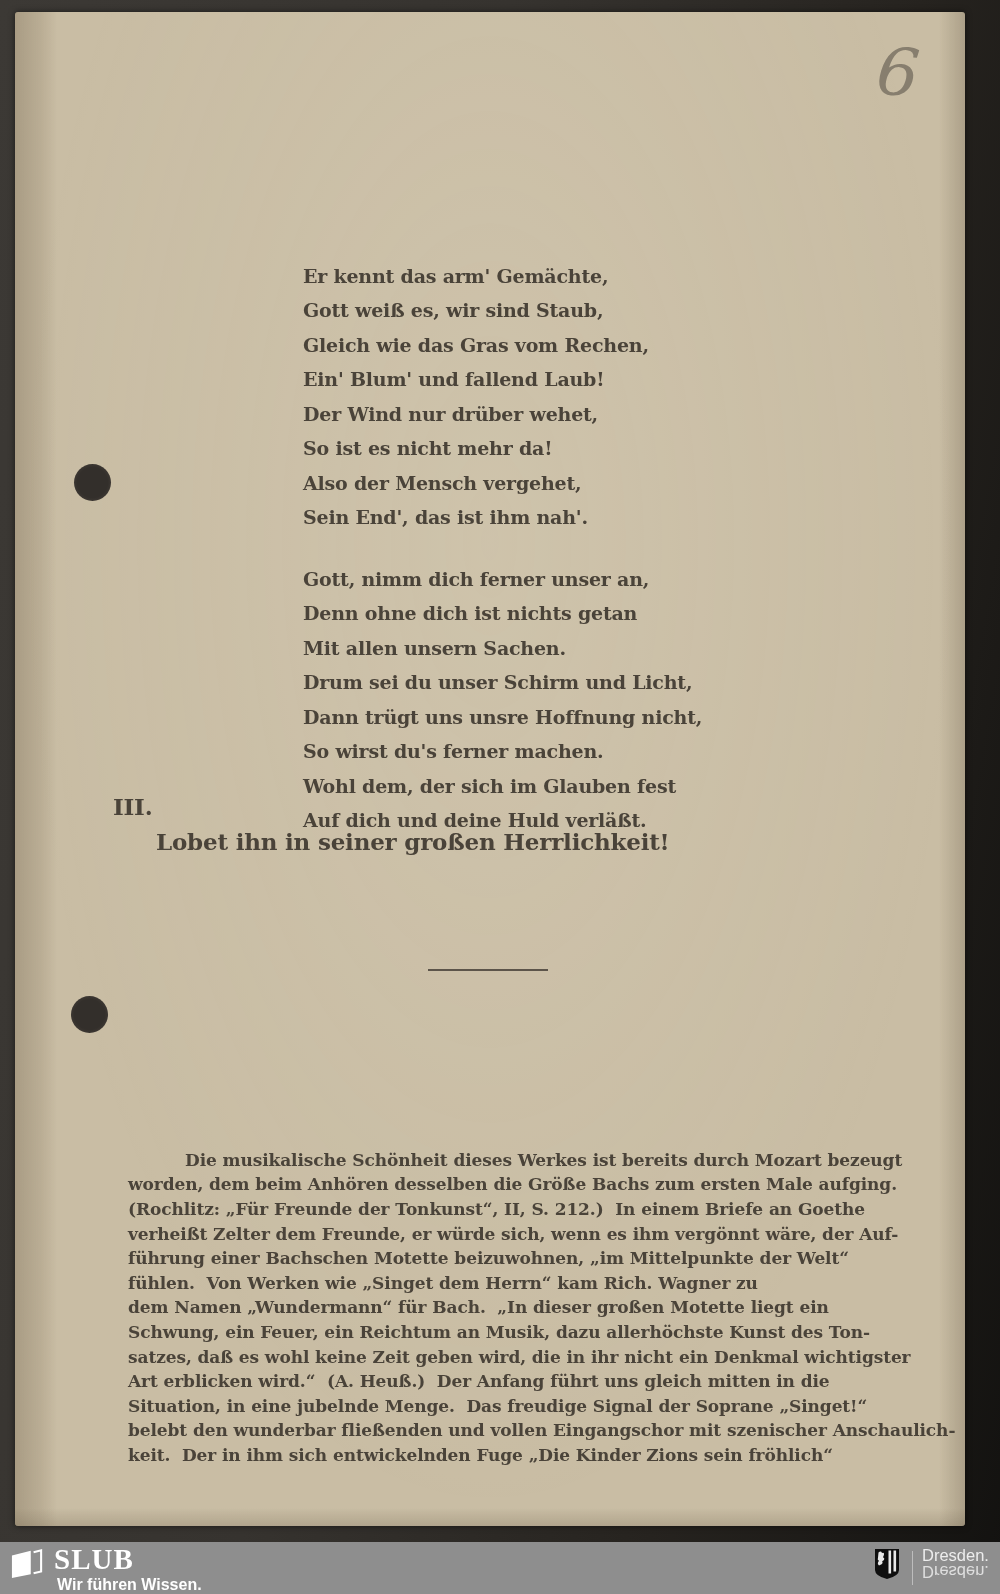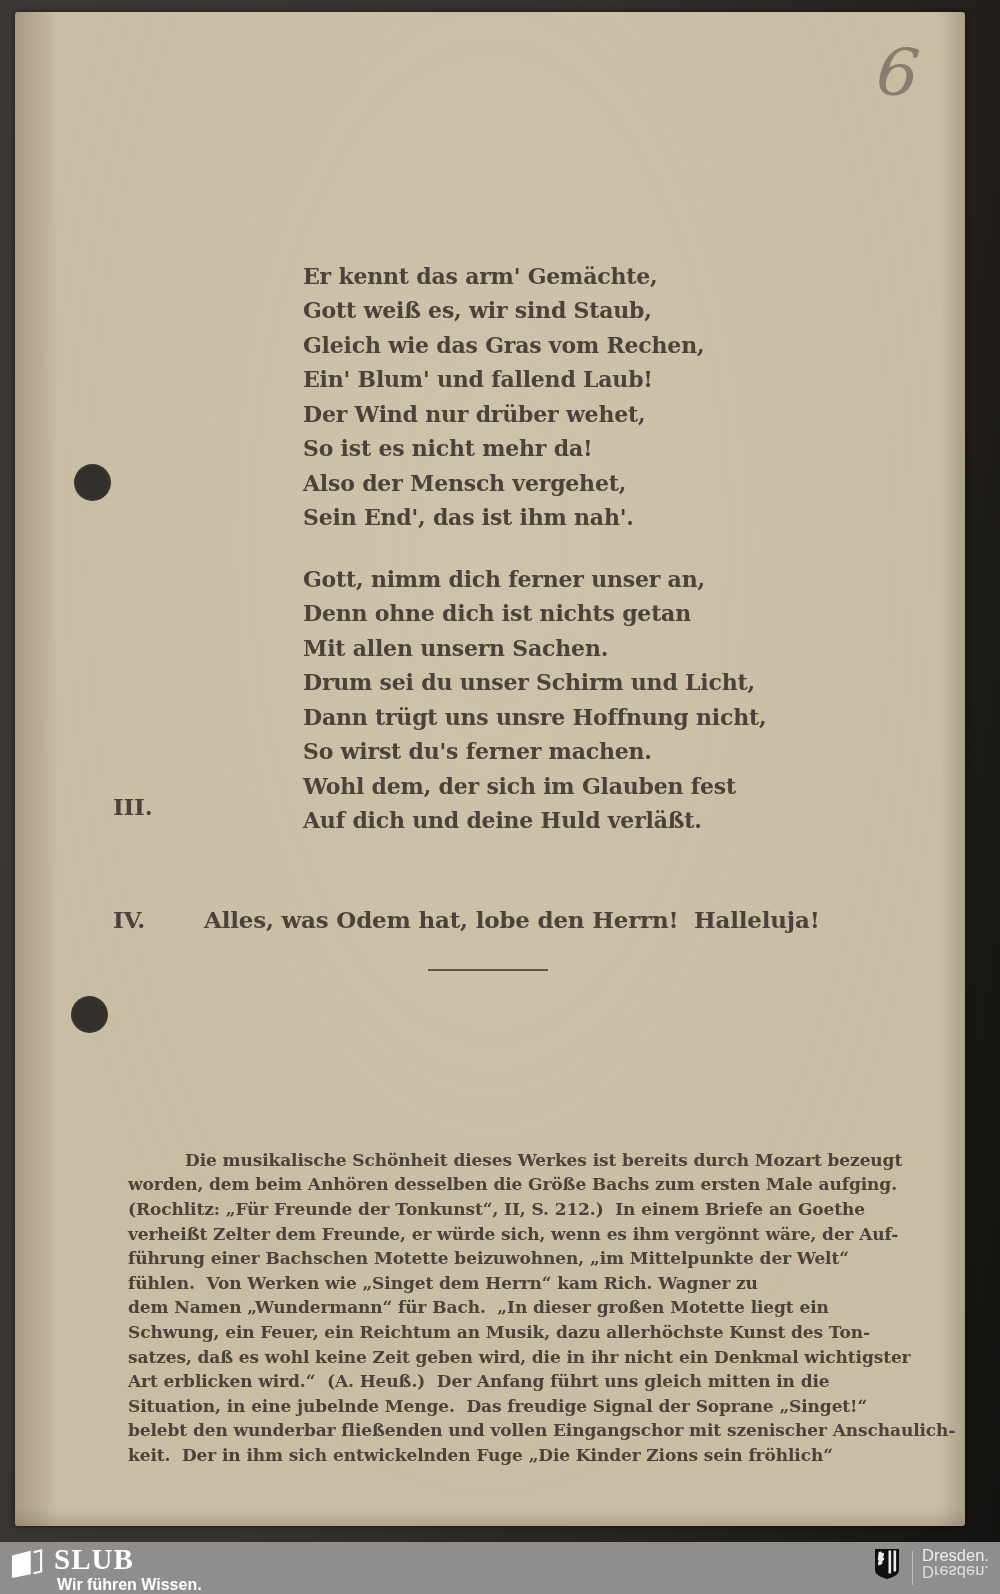--- a/index.html
+++ b/index.html
@@ -19,25 +19,25 @@
     background:
       linear-gradient(90deg,rgba(96,80,57,.30) 0px,rgba(96,80,57,.14) 26px,rgba(0,0,0,0) 42px),
       linear-gradient(270deg,rgba(70,58,40,.22) 0px,rgba(0,0,0,0) 26px),
       linear-gradient(0deg,rgba(70,58,40,.18) 0px,rgba(0,0,0,0) 18px),
       radial-gradient(ellipse at 50% 35%,rgba(255,250,235,.10),rgba(0,0,0,0) 70%);
   }
   .fraktur{
     font-family:"DejaVu Serif",serif;font-weight:bold;color:#4a4339;
     white-space:pre;
   }
-  .stanza{position:absolute;left:288px;font-size:22px;line-height:34.5px;letter-spacing:-0.2px;}
+  .stanza{position:absolute;left:288px;font-size:19px;line-height:34.5px;letter-spacing:-0.2px;}
   .stanza-1{top:143px;}
   .stanza-2{top:446px;}
   .attribution{position:absolute;right:140px;top:723px;font-size:21px;line-height:26px;}
-  .section{position:absolute;display:flex;font-size:23px;line-height:34.5px;letter-spacing:-0.2px;gap:48px;}
+  .section{position:absolute;display:flex;font-size:23px;line-height:34.5px;letter-spacing:-0.2px;}
   .section .numeral{width:43px;flex:0 0 43px;}
   .section-iii{left:98px;top:778px;}
   .section-iv{left:98px;top:891px;}
   .divider-rule{position:absolute;left:413px;top:957px;width:120px;height:2px;background:#5c544a;}
   .commentary{position:absolute;left:113px;top:1022px;width:724px;font-size:17px;line-height:24.6px;letter-spacing:-0.1px;}
   .commentary .line:first-of-type{padding-left:57px;margin-top:40px;}
   .hole{position:absolute;width:37px;height:37px;border-radius:50%;
     background:radial-gradient(circle,#332f2b 58%,#3d3833 72%,rgba(61,56,51,0) 78%);}
   .hole-top{left:59px;top:452px;}
   .hole-bottom{left:56px;top:984px;}
@@ -72,27 +72,23 @@
     
   <div class="line">Er kennt das arm' Gemächte,</div><div class="line">Gott weiß es, wir sind Staub,</div><div class="line">Gleich wie das Gras vom Rechen,</div><div class="line">Ein' Blum' und fallend Laub!</div><div class="line">Der Wind nur drüber wehet,</div><div class="line">So ist es nicht mehr da!</div><div class="line">Also der Mensch vergehet,</div><div class="line">Sein End', das ist ihm nah'.</div></div>
 
   <div class="stanza stanza-2 fraktur">
     
   <div class="line">Gott, nimm dich ferner unser an,</div><div class="line">Denn ohne dich ist nichts getan</div><div class="line">Mit allen unsern Sachen.</div><div class="line">Drum sei du unser Schirm und Licht,</div><div class="line">Dann trügt uns unsre Hoffnung nicht,</div><div class="line">So wirst du's ferner machen.</div><div class="line">Wohl dem, der sich im Glauben fest</div><div class="line">Auf dich und deine Huld verläßt.</div></div>
 
 
   <div class="section section-iii fraktur">
     <span class="numeral">III.</span>
-    <span><br></span>
+    <span><br><span>Lobet ihn in seiner großen Herrlichkeit!</span></span>
   </div>
 
-  <div class="section section-iv fraktur">
-    <span class="numeral">IV.</span>
-    <span>Alles, was Odem hat, lobe den Herrn!  Halleluja!</span>
-  </div>
 
   <div class="divider-rule"></div>
 
   <div class="commentary fraktur">
     
   <div class="line">Die musikalische Schönheit dieses Werkes ist bereits durch Mozart bezeugt</div><div class="line">worden, dem beim Anhören desselben die Größe Bachs zum ersten Male aufging.</div><div class="line">(Rochlitz: „Für Freunde der Tonkunst“, II, S. 212.)  In einem Briefe an Goethe</div><div class="line">verheißt Zelter dem Freunde, er würde sich, wenn es ihm vergönnt wäre, der Auf-</div><div class="line">führung einer Bachschen Motette beizuwohnen, „im Mittelpunkte der Welt“</div><div class="line">fühlen.  Von Werken wie „Singet dem Herrn“ kam Rich. Wagner zu</div><div class="line">dem Namen „Wundermann“ für Bach.  „In dieser großen Motette liegt ein</div><div class="line">Schwung, ein Feuer, ein Reichtum an Musik, dazu allerhöchste Kunst des Ton-</div><div class="line">satzes, daß es wohl keine Zeit geben wird, die in ihr nicht ein Denkmal wichtigster</div><div class="line">Art erblicken wird.“  (A. Heuß.)  Der Anfang führt uns gleich mitten in die</div><div class="line">Situation, in eine jubelnde Menge.  Das freudige Signal der Soprane „Singet!“</div><div class="line">belebt den wunderbar fließenden und vollen Eingangschor mit szenischer Anschaulich-</div><div class="line">keit.  Der in ihm sich entwickelnden Fuge „Die Kinder Zions sein fröhlich“</div></div>
 
 </div>
 
 <div class="footer">

